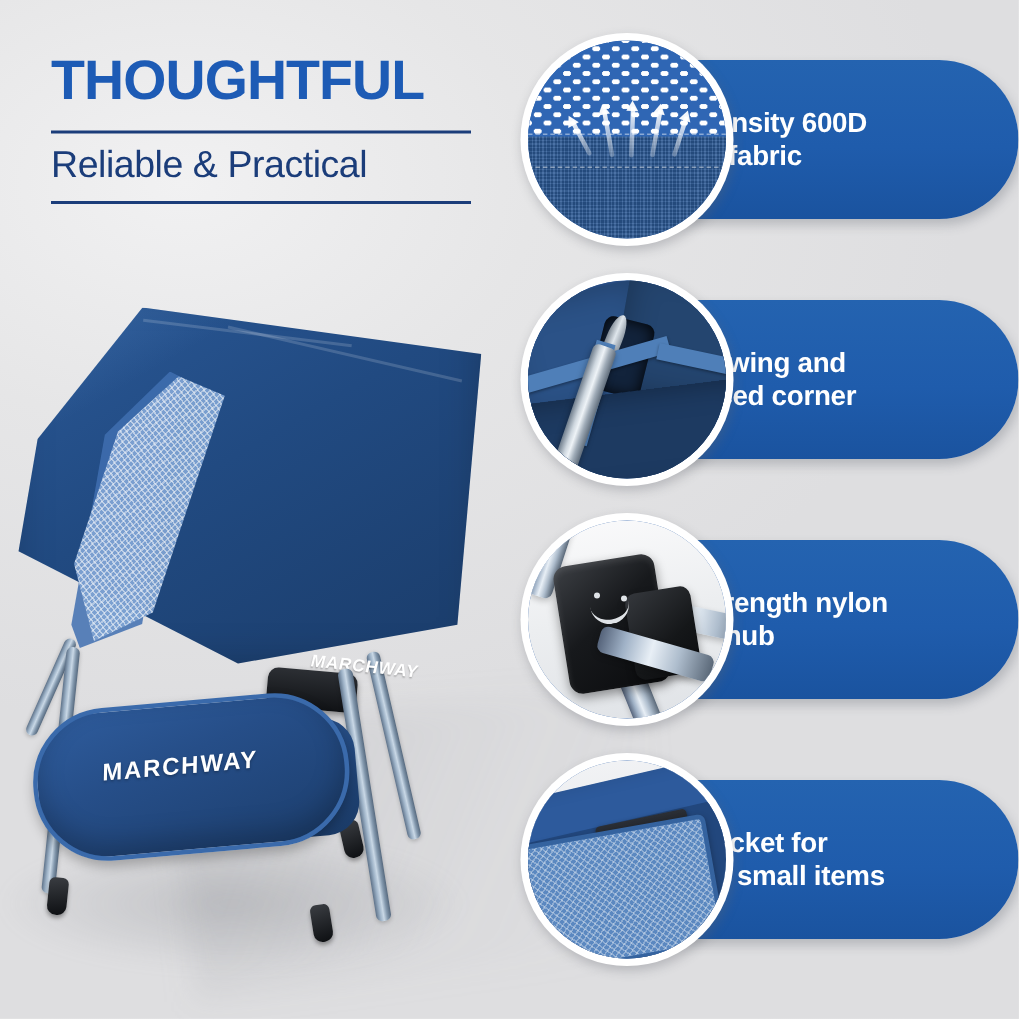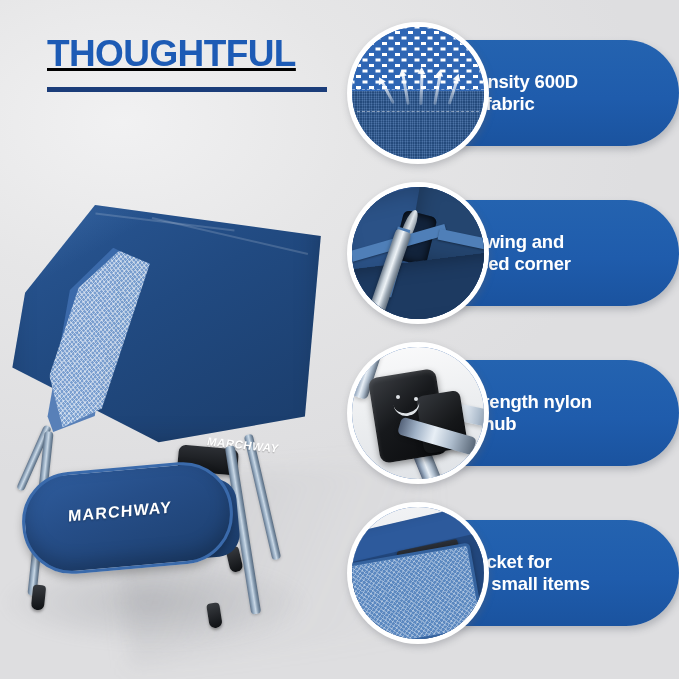--- a/index.html
+++ b/index.html
@@ -20,21 +20,21 @@
     background:radial-gradient(ellipse 60% 48% at 50% 50%, rgba(120,123,130,.28) 0%, rgba(140,143,150,.12) 55%, rgba(160,160,166,0) 78%);
     filter:blur(6px);
   }
   .diag-shadow{
     position:absolute;left:120px;top:470px;width:320px;height:180px;
     background:linear-gradient(118deg, rgba(150,152,158,.22) 0%, rgba(160,162,168,.05) 62%, rgba(0,0,0,0) 100%);
     filter:blur(10px);transform:rotate(-6deg);
   }
 
   
-  .headings{position:absolute;left:47px;top:36px;width:300px;text-decoration:underline;}
+  .headings{position:absolute;left:34px;top:36px;width:300px;}
   .title{
     color:#1d5bb5;font-weight:bold;font-size:37px;line-height:.99;
     letter-spacing:-0.6px;margin:0;
   }
   .rule{height:2.5px;background:#1b3d7a;margin:14px 0 0 0;width:280px;}
   .subtitle{
     color:#1b3d7a;font-size:25px;line-height:1.1;margin:8px 0 9px 0;
     letter-spacing:-0.3px;
   }
   .rule2{height:2.5px;background:#1b3d7a;width:280px;}
@@ -210,20 +210,21 @@
 <body>
 
 <div class="canvas">
 
   <div class="diag-shadow"></div>
   <div class="floor-shadow"></div>
 
   <div class="headings">
     <div class="title">THOUGHTFUL</div>
     <div class="rule"></div>
+    <div class="subtitle">Reliable &amp; Practical</div>
     <div class="rule2"></div>
   </div>
 
   <div class="chair">
 
     <div class="leg" style="left:258px;top:238px;width:9px;height:128px;transform:rotate(-13deg);"></div>
     <div class="foot" style="left:228px;top:352px;transform:rotate(-13deg);"></div>
 
     <div class="leg" style="left:30px;top:228px;width:8px;height:70px;transform:rotate(24deg);"></div>
 

